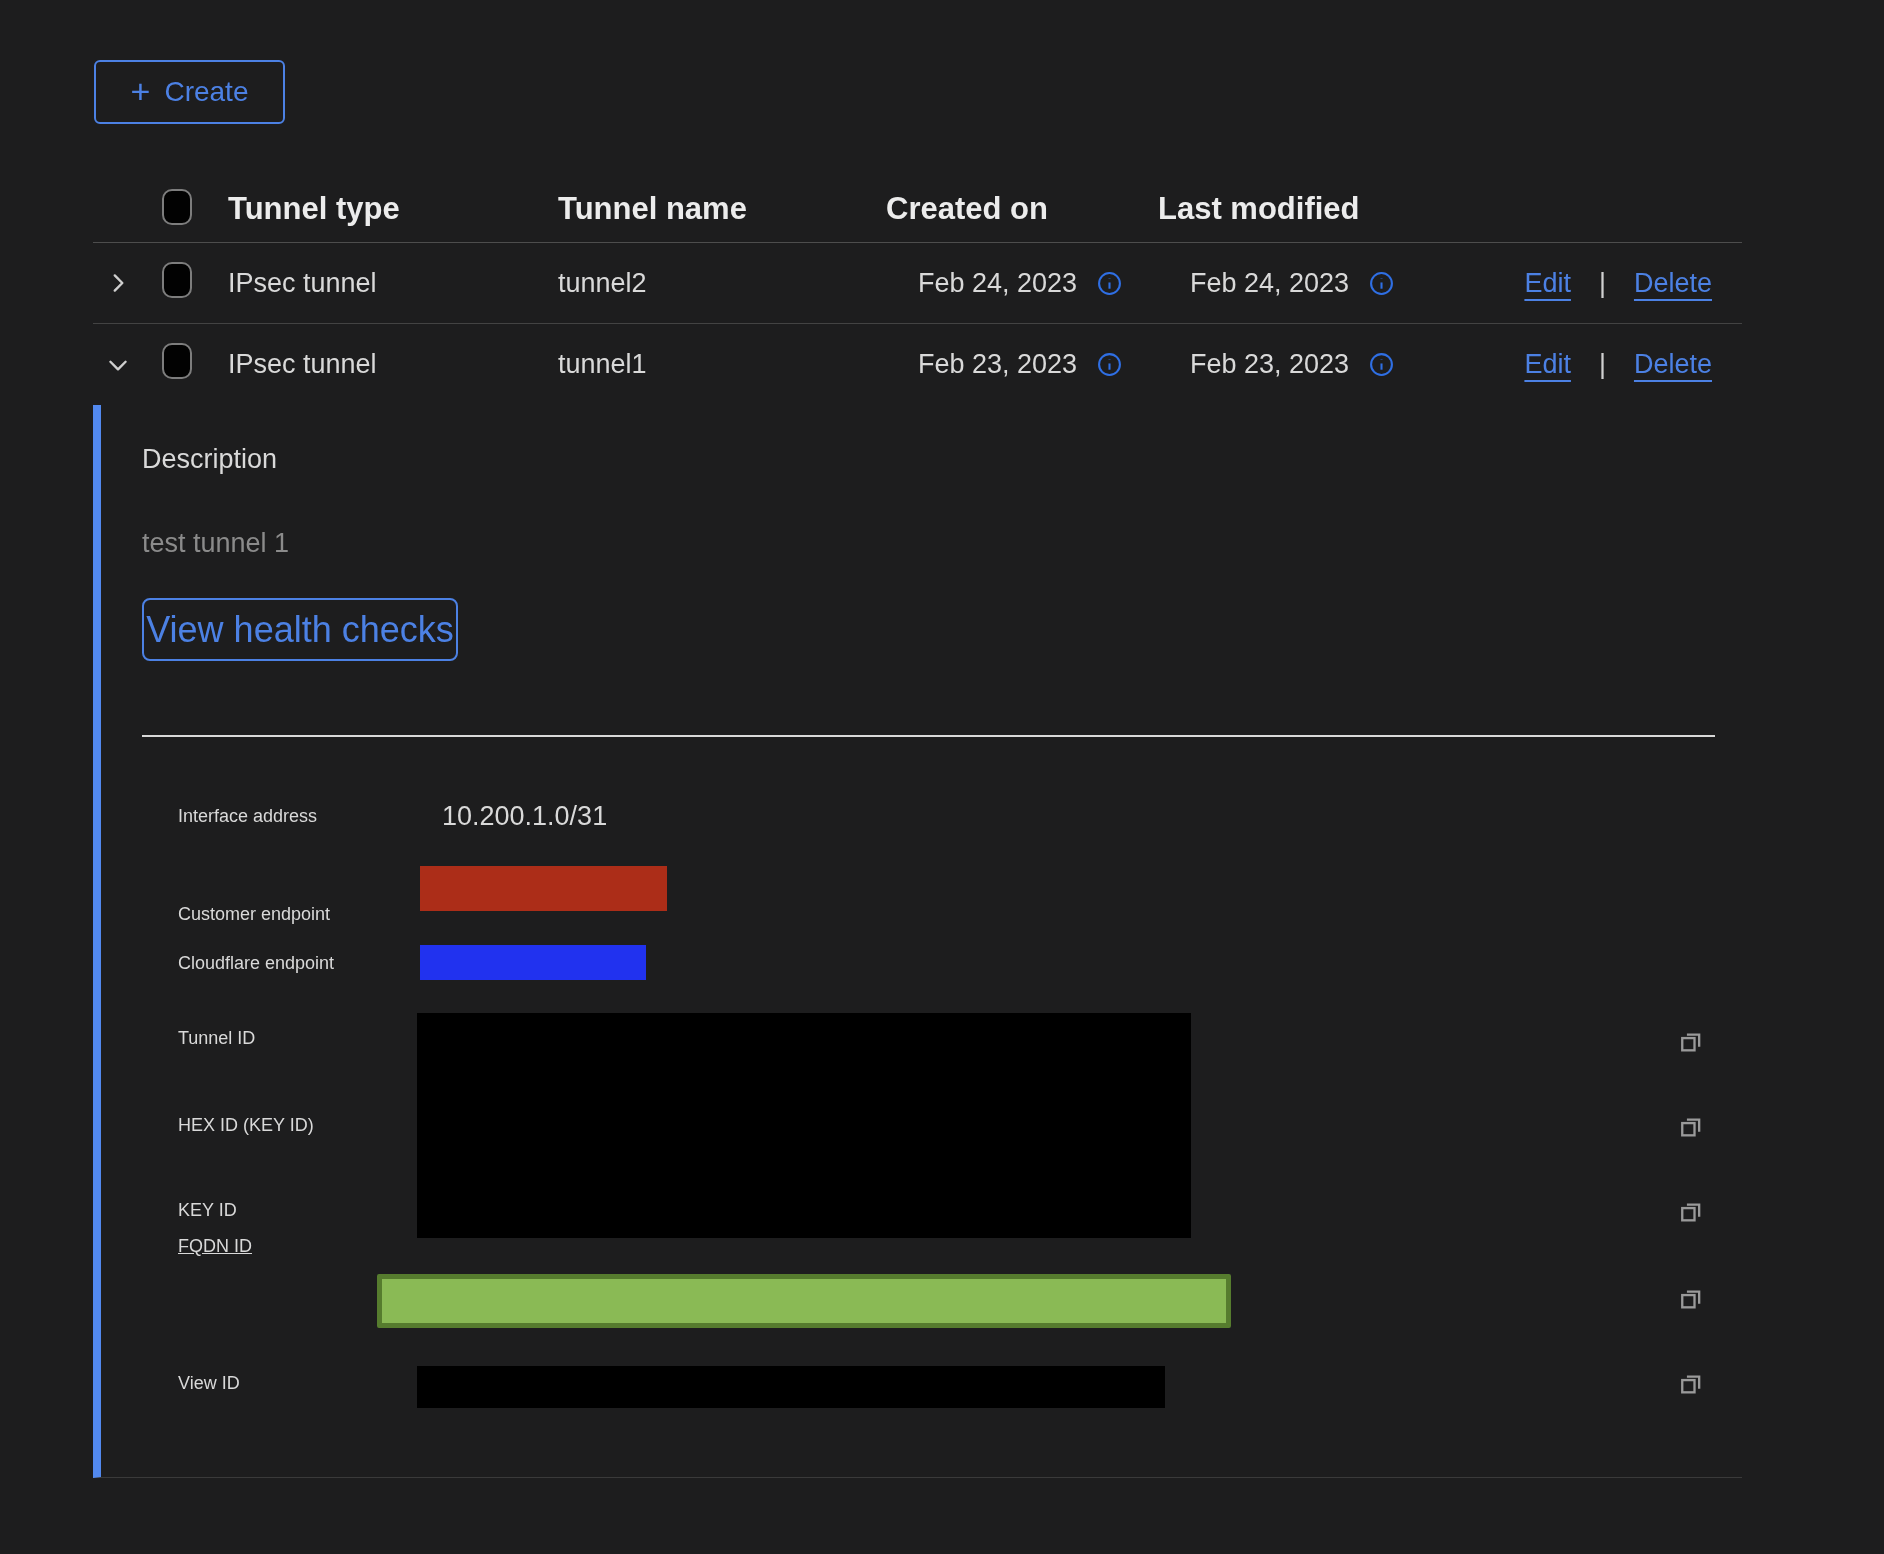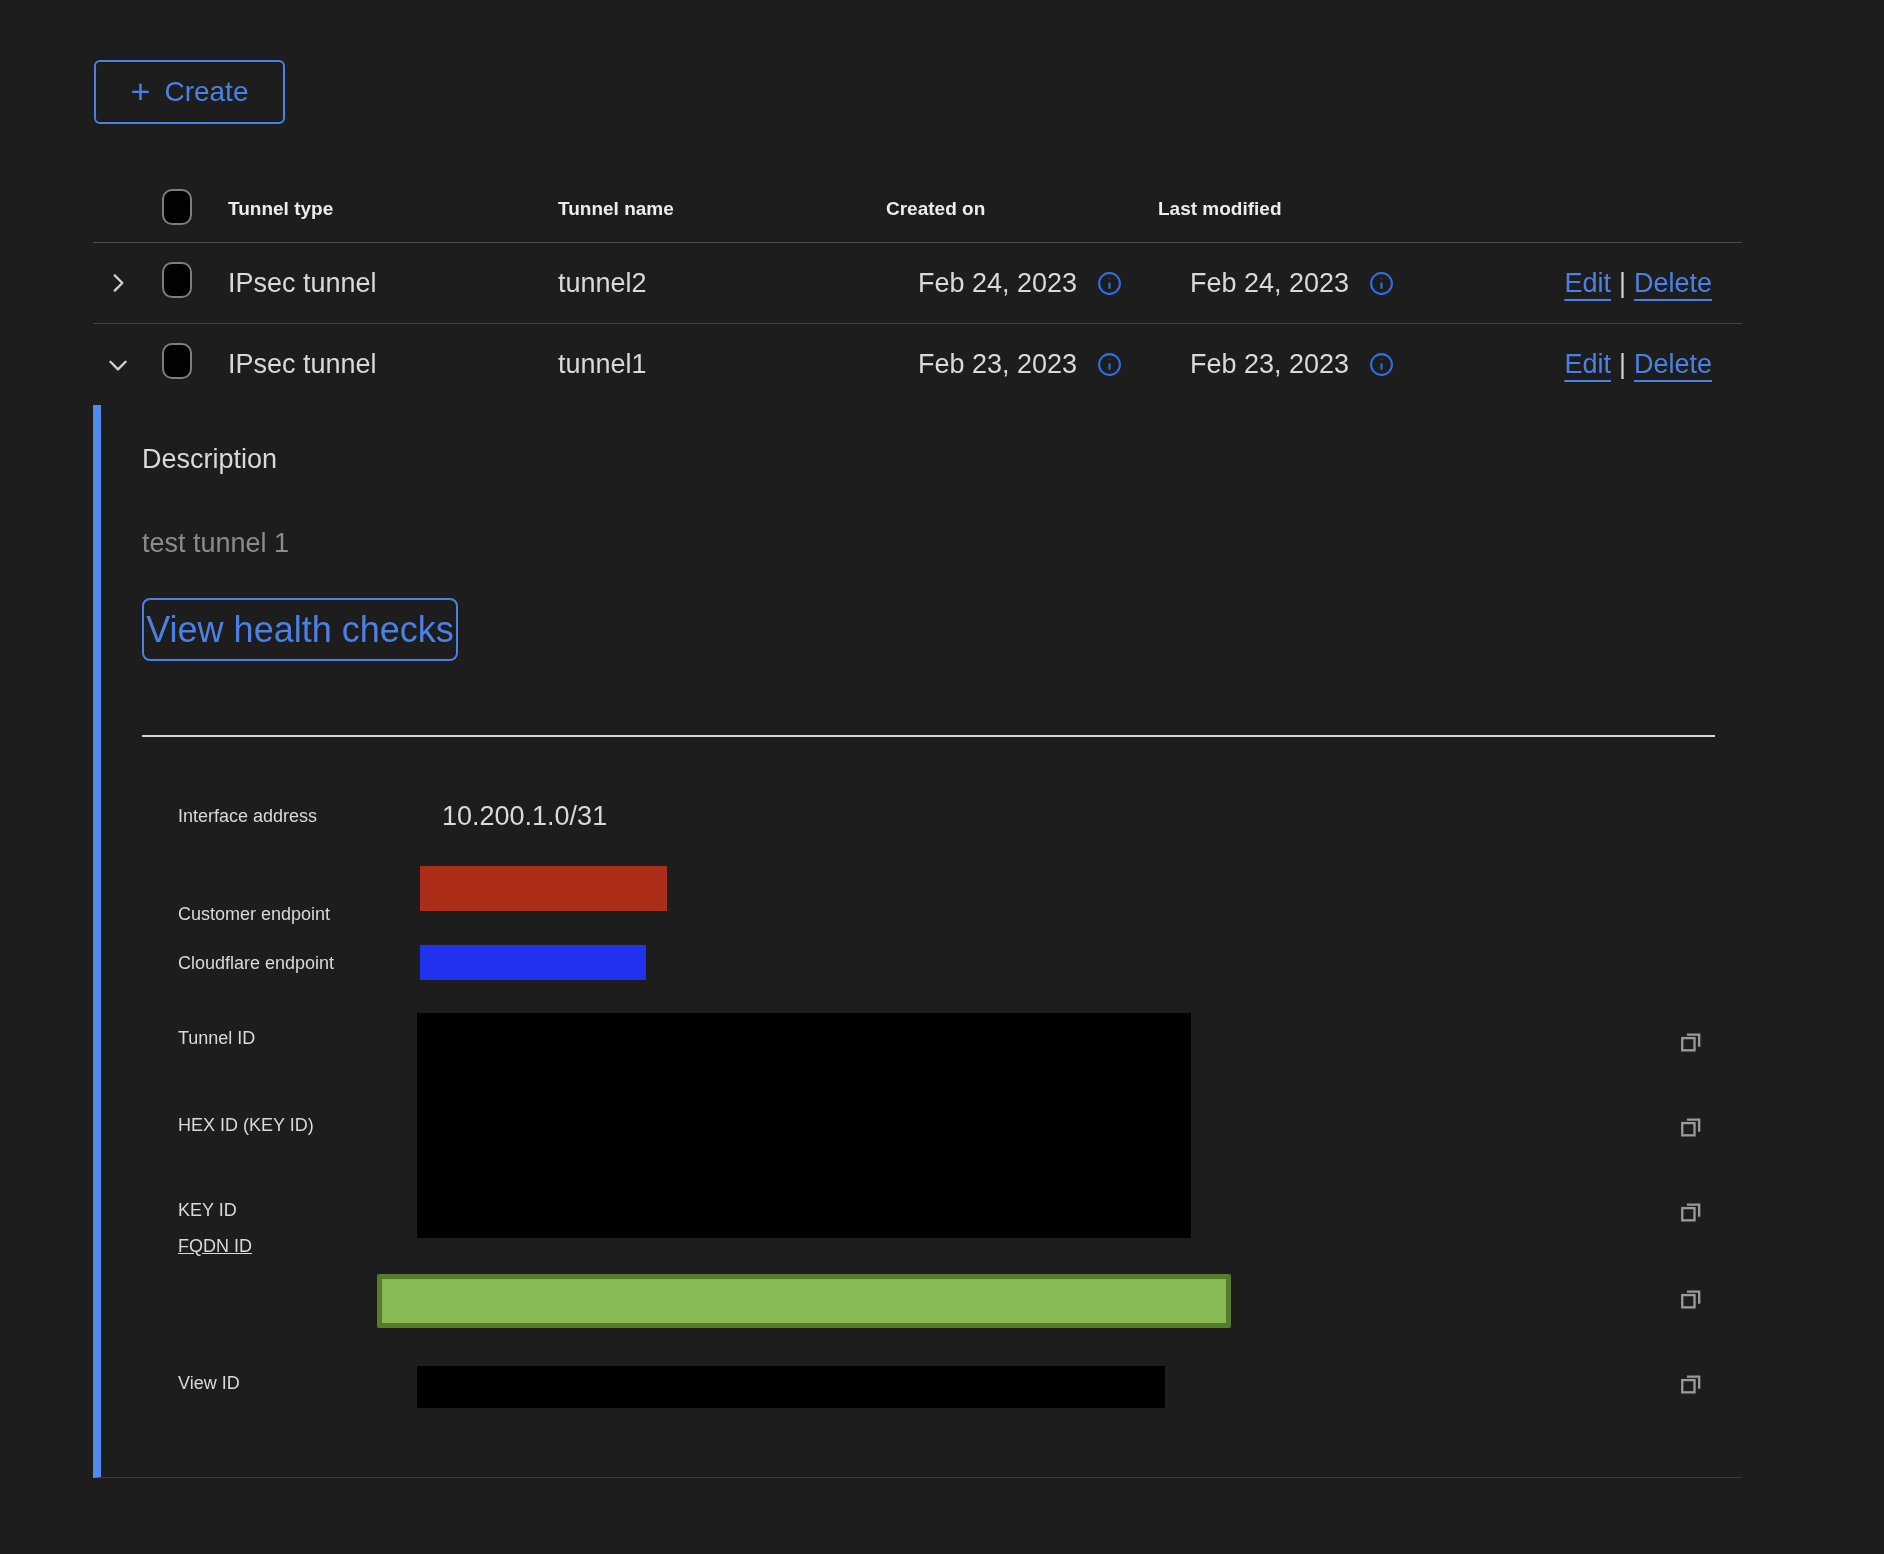--- a/index.html
+++ b/index.html
@@ -40,34 +40,34 @@
   .create-btn .plus{font-size:34px;font-weight:300;line-height:1;margin-top:-3px;}
 
   
   .tunnel-table{margin:52px 0 0 93px;width:1649px;}
   .t-row{
     display:grid;
     grid-template-columns:69px 66px 330px 328px 272px 1fr auto;
     align-items:center;
   }
   .t-head{height:67px;border-bottom:1px solid #4d4d4d;}
-  .t-head .hcell{font-size:19px;font-weight:700;color:var(--text-header);}
+  .t-head .hcell{font-size:31px;font-weight:700;color:var(--text-header);}
   .t-body-row{height:81px;font-size:27px;color:var(--text-primary);}
   .t-body-row.with-divider{border-bottom:1px solid var(--divider-row);}
   .cell-expander{padding-left:12px;}
   .chev-btn{background:none;border:none;cursor:pointer;display:flex;align-items:center;padding:0;}
   .chev-btn svg{stroke:#cfcfcf;stroke-width:2.2;fill:none;stroke-linecap:round;stroke-linejoin:round;}
   .checkbox{
     display:inline-block;width:30px;height:36px;border:2px solid var(--checkbox-border);
     border-radius:10px;background:#020202;cursor:pointer;
   }
   .date-cell{display:flex;align-items:center;gap:20px;margin-left:32px;}
   .info-icon{display:inline-flex;cursor:pointer;}
   .info-icon svg{stroke:var(--info-icon-blue);fill:none;stroke-width:2;}
-  .actions-cell{display:flex;align-items:center;gap:8px;justify-content:flex-end;padding-right:30px;}
+  .actions-cell{display:flex;align-items:center;gap:28px;justify-content:flex-end;padding-right:30px;}
   .link{
     color:var(--accent-blue);font-size:27px;text-decoration:underline;
     text-underline-offset:7px;text-decoration-thickness:2px;cursor:pointer;background:none;border:none;font-family:inherit;
   }
   .pipe{color:#d0d0d0;font-size:27px;}
 
   
   .expanded-panel{
     position:relative;width:1649px;height:1073px;
     border-left:8px solid var(--expanded-bar-blue);

